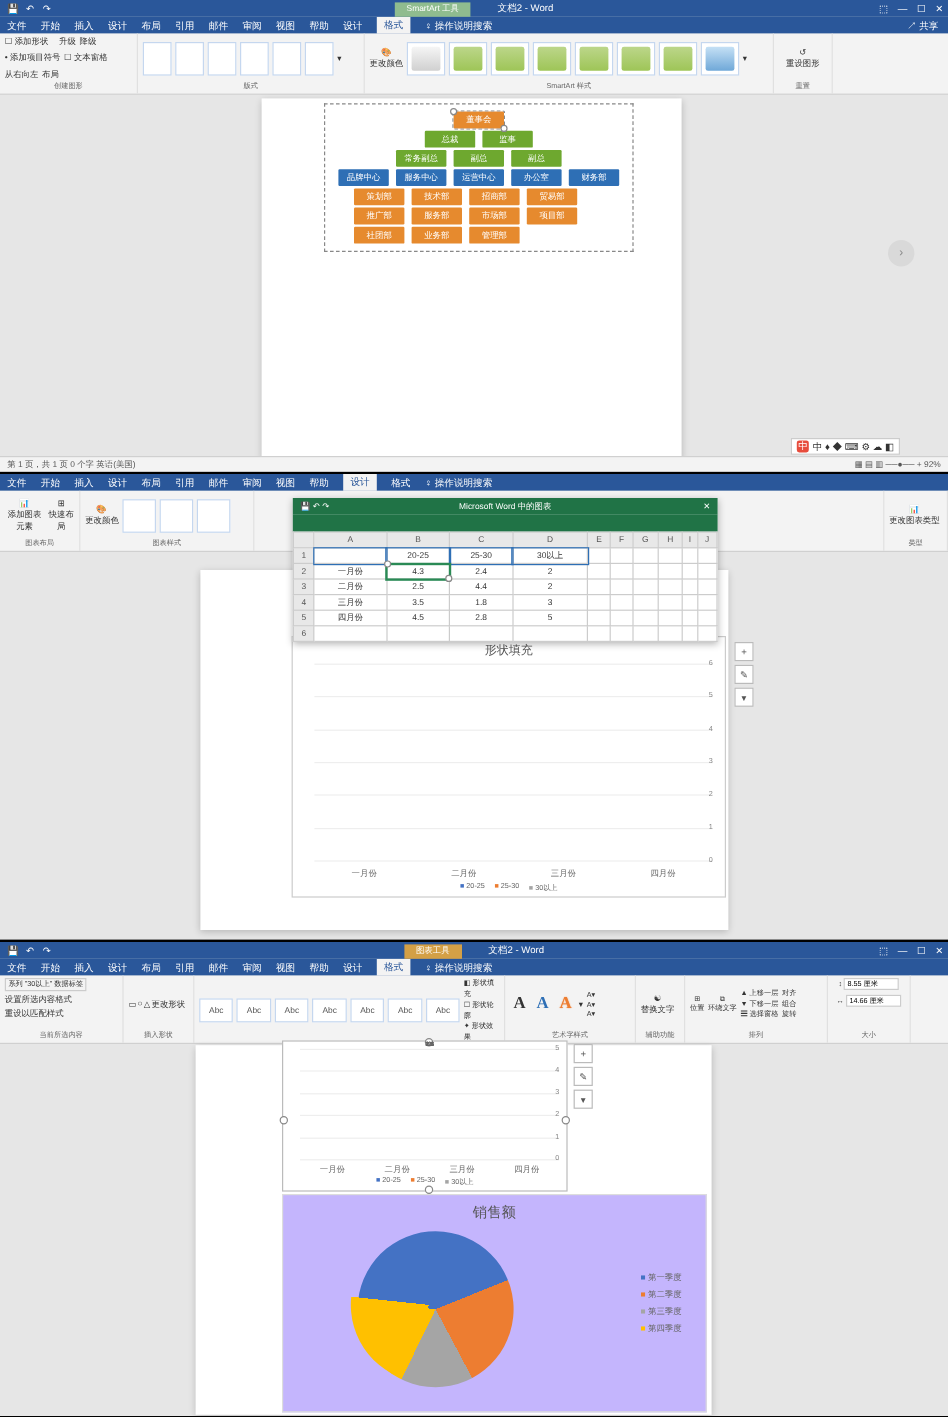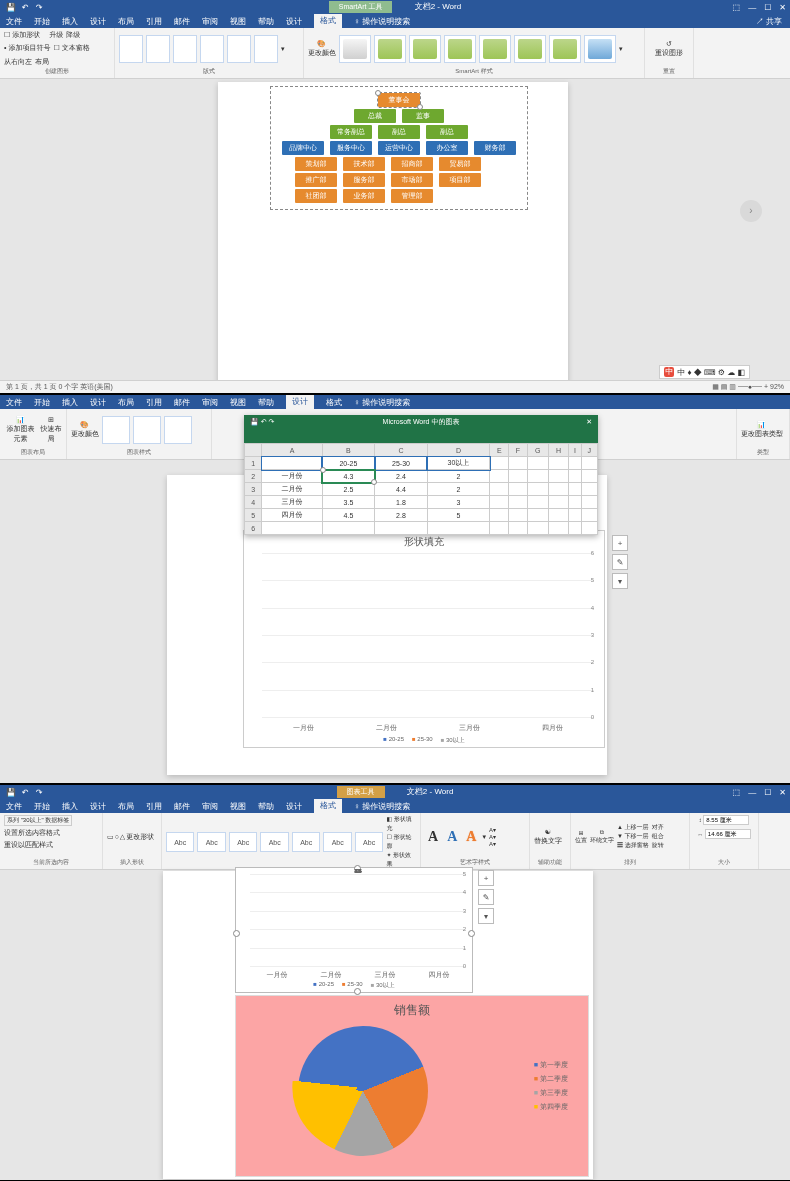--- a/index.html
+++ b/index.html
@@ -71,21 +71,21 @@
 
 .p3{height:395px;margin-top:2px}
 .p3 .ribbon{height:56px}
 .doc3{position:absolute;top:86px;left:163px;width:430px;height:308px;background:#fff;box-shadow:0 2px 6px rgba(0,0,0,.2)}
 .doc3 .chartbox{position:absolute;top:-4px;left:72px;width:236px;height:124px;border:1px solid #bbb;background:#fff}
 .doc3 .chartbox .plot{top:6px;bottom:26px;left:14px;right:6px}
 .doc3 .chartbox .bar{width:8px}
 .doc3 .chartbox .dl{position:absolute;font-size:5px;color:#666;transform:translate(-50%,-100%)}
 .doc3 .chart-side{right:-22px;top:2px}
 .doc3 .handle{position:absolute;width:5px;height:5px;background:#fff;border:1px solid #888;border-radius:50%}
-.pie-card{position:absolute;top:124px;left:72px;width:352px;height:180px;border:1px solid #ddd;background:#fca5a5}
+.pie-card{position:absolute;top:124px;left:72px;width:352px;height:180px;border:1px solid #ddd;background:#c4b5fd}
 .pie-title{text-align:center;font-size:12px;color:#555;padding:6px 0}
 .pie{position:absolute;top:30px;left:62px;width:130px;height:130px;border-radius:50%;background:conic-gradient(#4472c4 0deg 152deg,#ed7d31 152deg 236deg,#a5a5a5 236deg 290deg,#ffc000 290deg 360deg);transform:rotate(-84deg)}
 .pie .pull{position:absolute;width:130px;height:130px;border-radius:50%;background:conic-gradient(transparent 0 290deg,#ffc000 290deg 360deg,transparent 360deg);transform:translate(3px,-6px)}
 .pie-legend{position:absolute;right:20px;top:60px;font-size:7px;color:#666}
 .pie-legend div{margin:4px 0}
 .pie-legend div::before{content:"■ ";font-size:7px}
 .pl1::before{color:#4472c4}.pl2::before{color:#ed7d31}.pl3::before{color:#a5a5a5}.pl4::before{color:#ffc000}
 .shape-style{width:28px;height:18px;border:1px solid #c5d7ef;background:#fff;display:inline-flex;align-items:center;justify-content:center;font-size:7px;color:#555}
 .wa{font-size:14px;font-family:serif;font-weight:bold;padding:0 3px}
 .wa1{color:#333}.wa2{color:#2e6fb5}.wa3{color:#ed7d31;text-shadow:0 0 1px #ed7d31}

